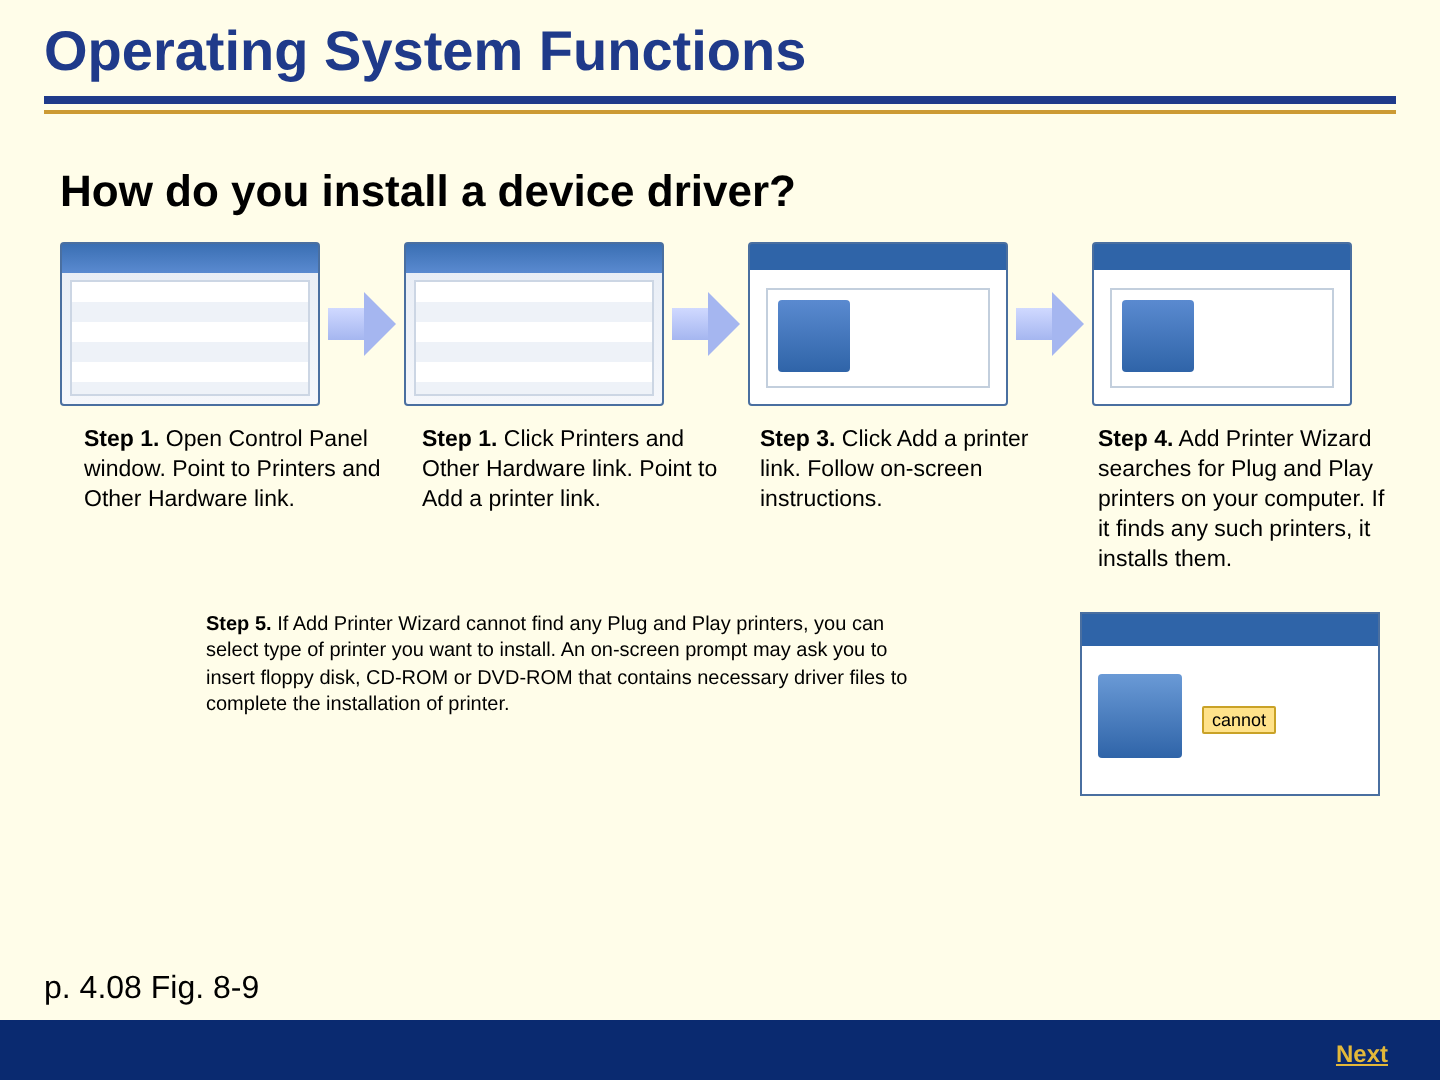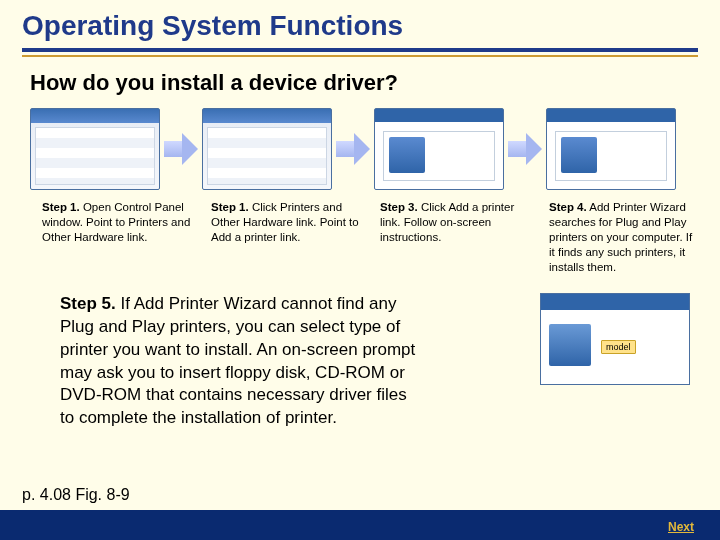--- a/index.html
+++ b/index.html
@@ -17,21 +17,21 @@
     font-weight: 700;
     padding: 10px 22px 6px 22px;
   }
   .rule-wrap { padding: 0 22px; }
   .rule1 { height: 4px; background: #1f3a8a; }
   .rule2 { height: 2px; background: #cc9a33; margin-top: 3px; }
   .subtitle {
     font-size: 22px;
     font-weight: 700;
     color: #000;
-    padding: 13px 30px 8px 30px;
+    padding: 26px 30px 8px 30px;
   }
   .row-screens {
     display: flex;
     align-items: center;
     padding: 4px 22px 0 30px;
     gap: 4px;
   }
   .shot {
     width: 130px;
     height: 82px;
@@ -96,23 +96,24 @@
   .cap { flex: 1; margin-left: 12px; }
   .cap b { font-weight: 700; }
   .step5-block {
     display: flex;
     padding: 18px 22px 0 60px;
     gap: 12px;
     align-items: flex-start;
   }
   .step5-text {
     flex: 1;
-    font-size: 17px;
+    font-size: 10px;
     line-height: 1.35;
     max-width: 360px;
+    margin-left: 43px;
   }
   .step5-shot {
     width: 150px;
     height: 92px;
     background: linear-gradient(#2f64a8, #2f64a8 18%, #fff 18%);
     border: 1px solid #4a6fa0;
     position: relative;
     margin-left: auto;
     margin-right: 8px;
   }
@@ -202,19 +203,19 @@
   <svg viewBox="0 0 44 44">
     <path d="M 8 4 Q 38 4 38 26 L 38 30 L 44 30 L 34 42 L 24 30 L 30 30 L 30 26 Q 30 12 8 12 Z" fill="#c23a1f"></path>
   </svg>
 </div>
 
 <div class="step5-block">
   <div class="step5-text">
     <b>Step 5.</b><span> If Add Printer Wizard cannot find any Plug and Play printers, you can select type of printer you want to install. An on-screen prompt may ask you to insert floppy disk, CD-ROM or DVD-ROM that contains necessary driver files to complete the installation of printer.</span>
   </div>
   <div class="step5-shot">
-    <div class="callout">model</div>
+    <div class="callout">cannot</div>
   </div>
 </div>
 
 <div class="footer-left">p. 4.08 Fig. 8-9</div>
 <div class="footer"></div>
 <a class="next">Next</a>
 
 </body></html>

